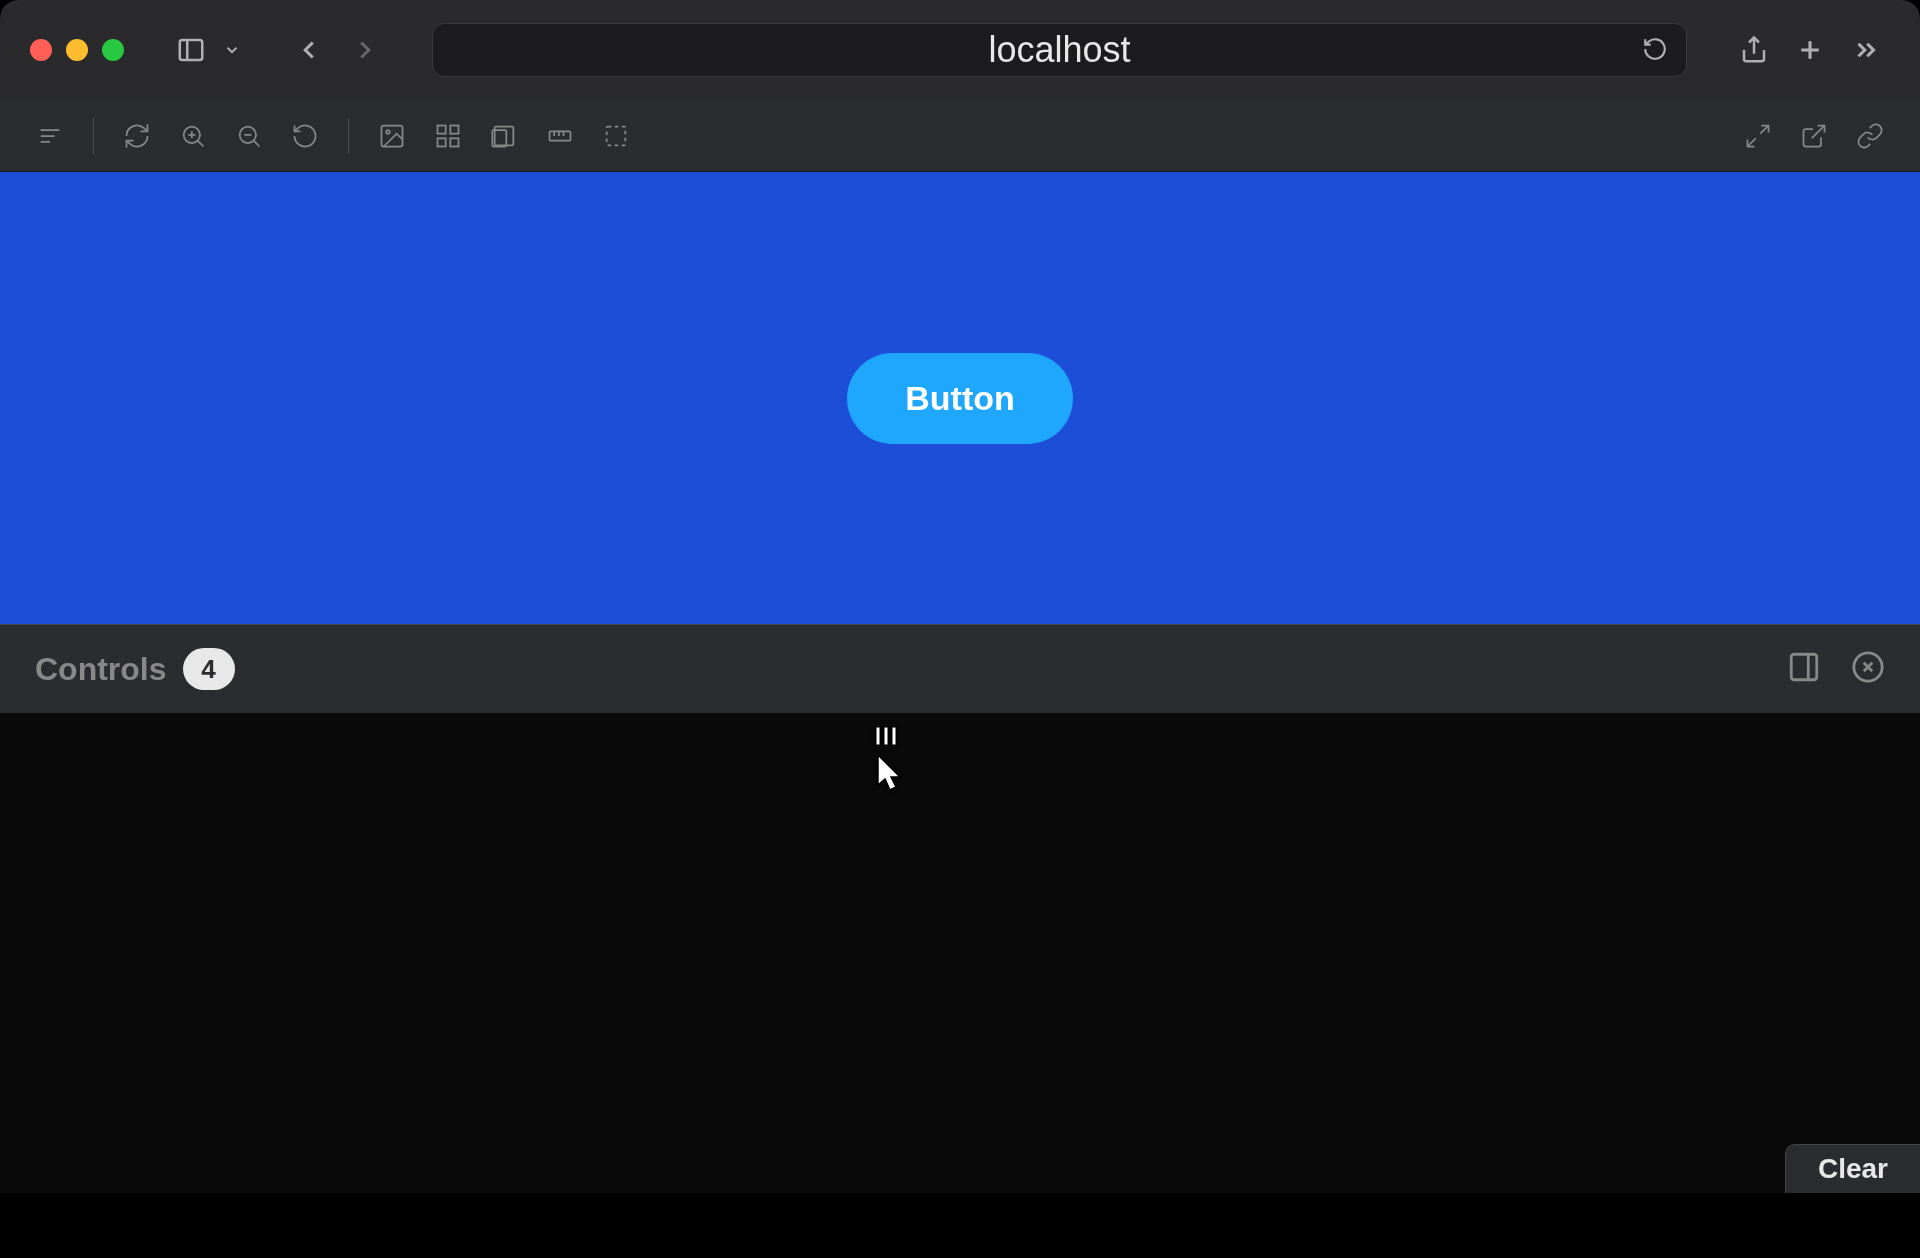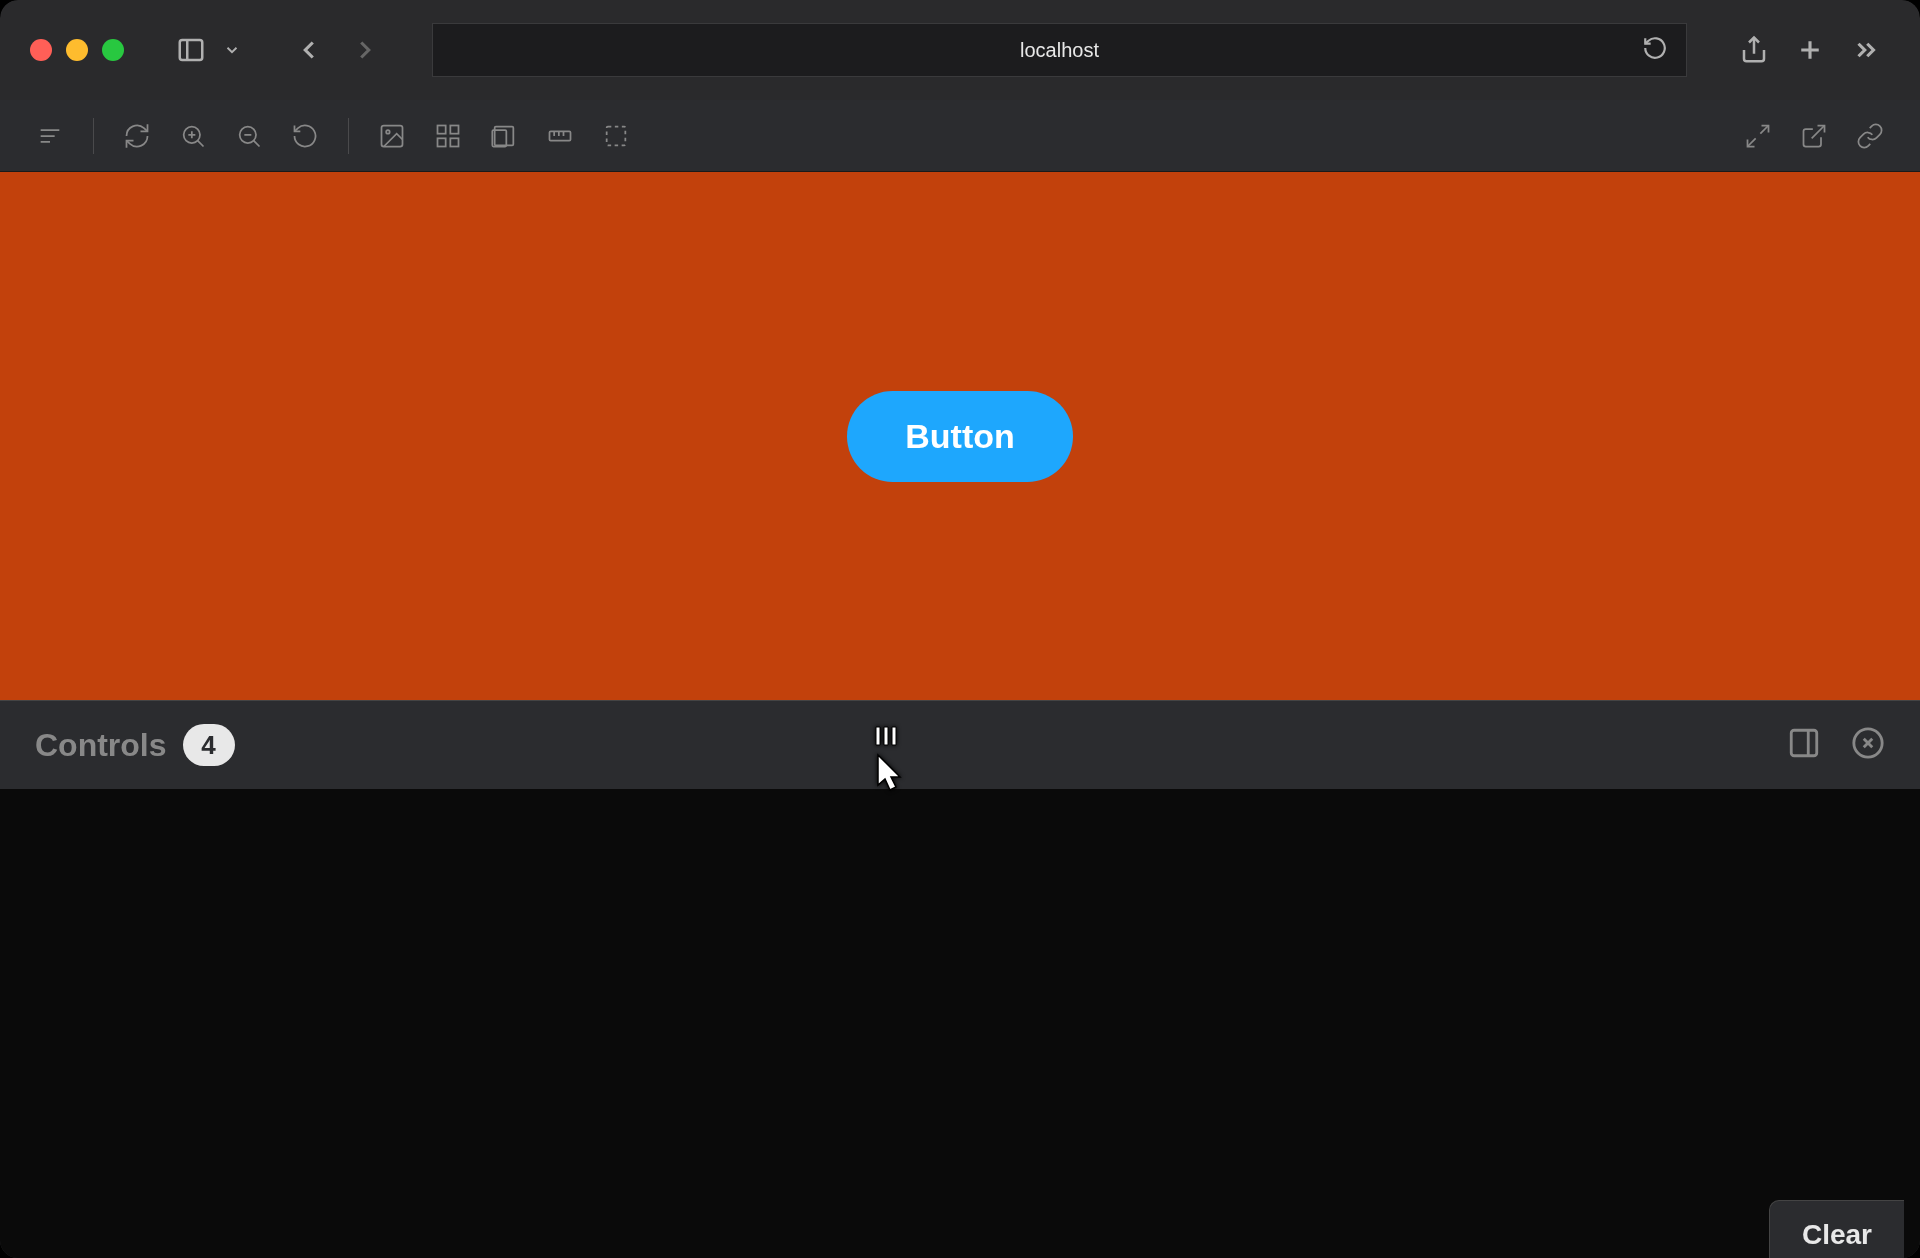--- a/index.html
+++ b/index.html
@@ -52,26 +52,26 @@
       border-radius: 8px;
     }
     .tb-btn svg { width: 30px; height: 30px; }
     .sidebar-chevron { margin-right: 20px; display:flex; align-items:center; gap:2px;}
     .nav-arrows { display: flex; gap: 8px; margin-right: 10px; }
 
     .address-bar {
       flex: 1;
       height: 54px;
       background: #1c1c1e;
-      border-radius: 0;
+      border-radius: 12px;
       display: flex;
       align-items: center;
       justify-content: center;
       color: #e8e8e8;
-      font-size: 20px;
+      font-size: 36px;
       font-weight: 500;
       position: relative;
       margin: 0 15px;
       border: 1px solid #3a3a3c;
     }
     .address-reload {
       position: absolute;
       right: 18px;
       color: #b0b0b0;
     }
@@ -100,22 +100,22 @@
     .sb-divider {
       width: 1px;
       height: 36px;
       background: #4a4a4c;
       margin: 0 12px;
     }
     .sb-right { margin-left: auto; display: flex; gap: 6px; }
 
     
     .preview {
-      height: 528px;
-      background: #c2410c;
+      height: 452px;
+      background: #1d4ed8;
       display: flex;
       align-items: center;
       justify-content: center;
     }
     .demo-button {
       background: #1ea7fd;
       color: #fff;
       font-size: 34px;
       font-weight: 700;
       border: none;
@@ -194,29 +194,29 @@
       top: 725px;
       pointer-events: none;
       color: #fff;
     }
     .cursor-svg { filter: drop-shadow(0 0 2px #000); }
 
     
     .clear-btn {
       position: absolute;
       bottom: 0;
-      right: 16px;
+      right: 0;
       background: #2b2c2f;
       border: 1px solid #444;
       border-right: none;
       border-bottom: none;
       color: #e8e8e8;
       font-size: 28px;
       font-weight: 600;
-      padding: 18px 32px;
+      padding: 8px 32px;
       border-top-left-radius: 10px;
     }
   </style>
 </head>
 <body>
 
 <div class="title-bar">
   <div class="traffic-lights">
     <div class="traffic-light tl-red"></div>
     <div class="traffic-light tl-yellow"></div>

